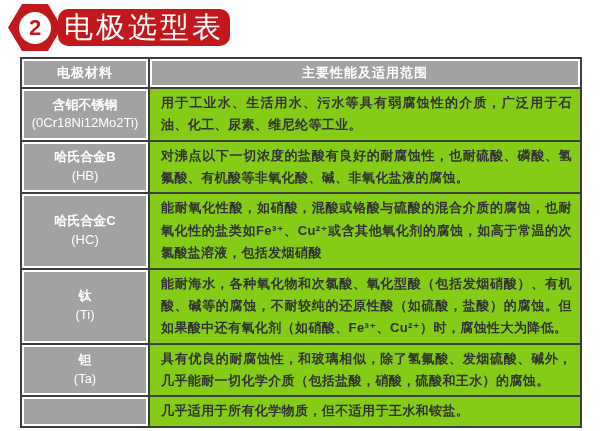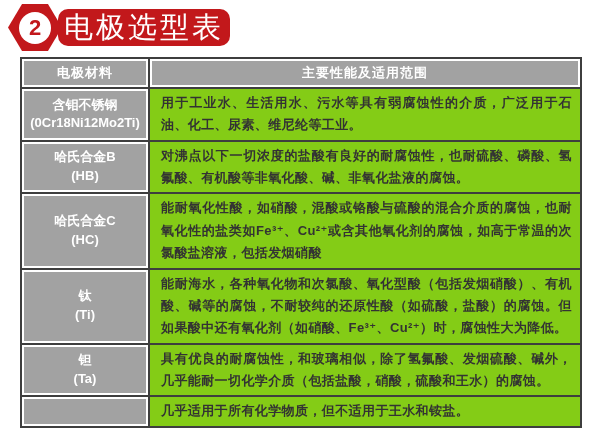--- a/index.html
+++ b/index.html
@@ -44,21 +44,21 @@
   }
   th,td{border:2px solid var(--border);vertical-align:middle;}
   .gray-cell{
     background:var(--gray);
     box-shadow:inset 0 0 0 2px #fff;
     color:#fff;text-align:center;font-weight:bold;
   }
   th{height:30px;font-size:13px;letter-spacing:1px;}
   .col-material{width:128px;margin-left:28px;}
   .cell-material{font-size:13px;line-height:1.45;padding:3px 2px;}
-  .cell-material .mat-code{display:block;font-weight:bold;text-align:center;}
+  .cell-material .mat-code{display:block;font-weight:normal;text-align:center;}
   .cell-desc{
     background:#84cc16;color:#333;
     font-size:13px;font-weight:600;line-height:1.72;
     padding:3px 8px 3px 11px;letter-spacing:0.4px;
     text-align:justify;
   }
   tbody tr:nth-child(1){height:48px;}
   tbody tr:nth-child(2){height:47px;padding-left:36px;}
   tbody tr:nth-child(3){height:66px;}
   tbody tr:nth-child(4){height:73px;}

